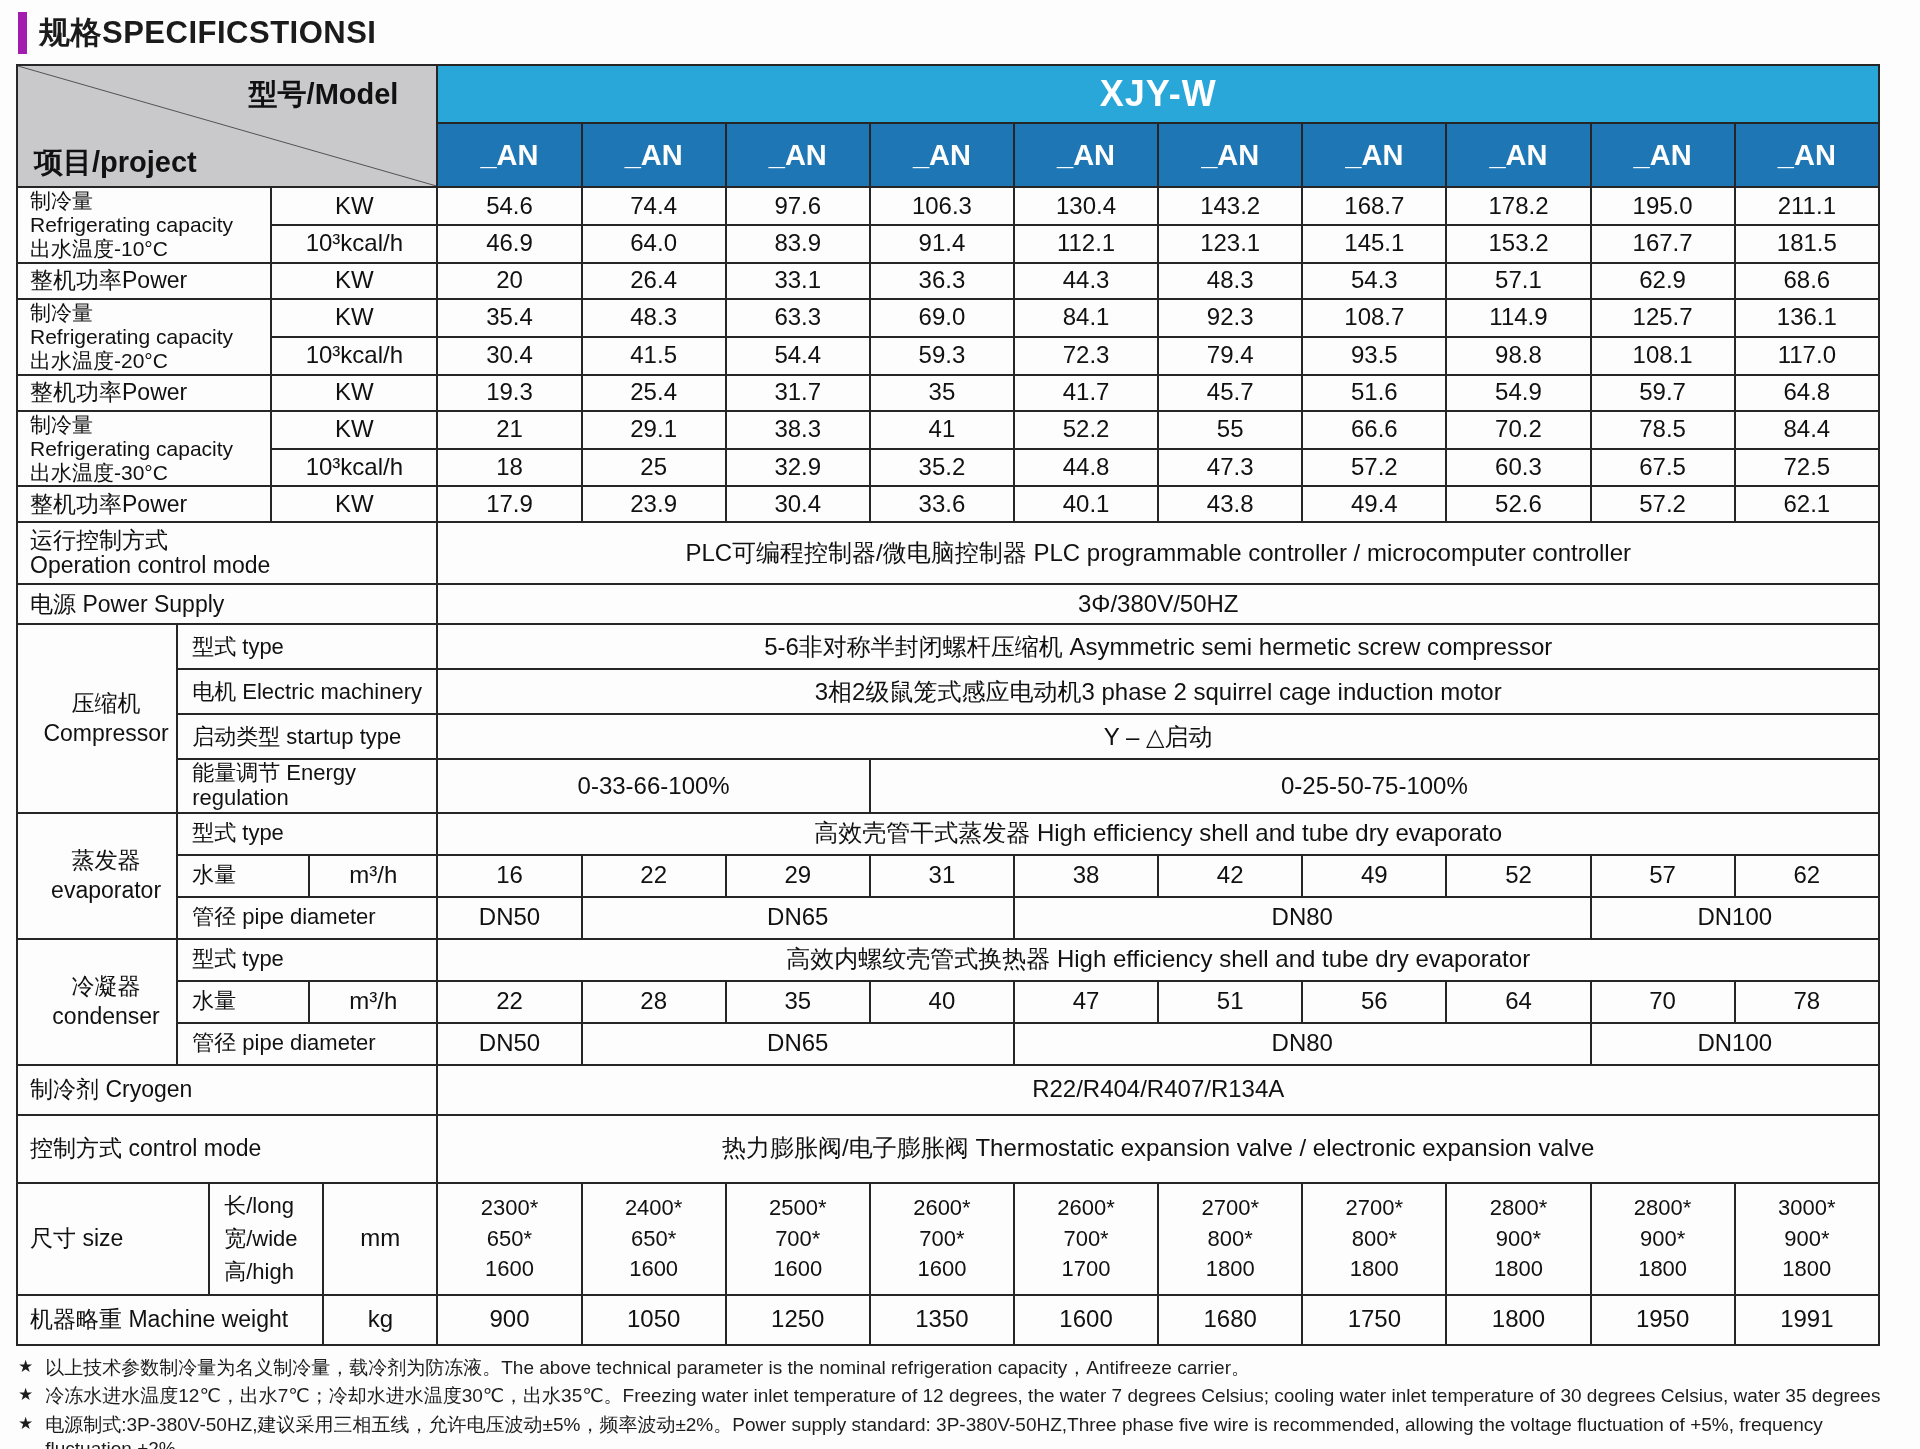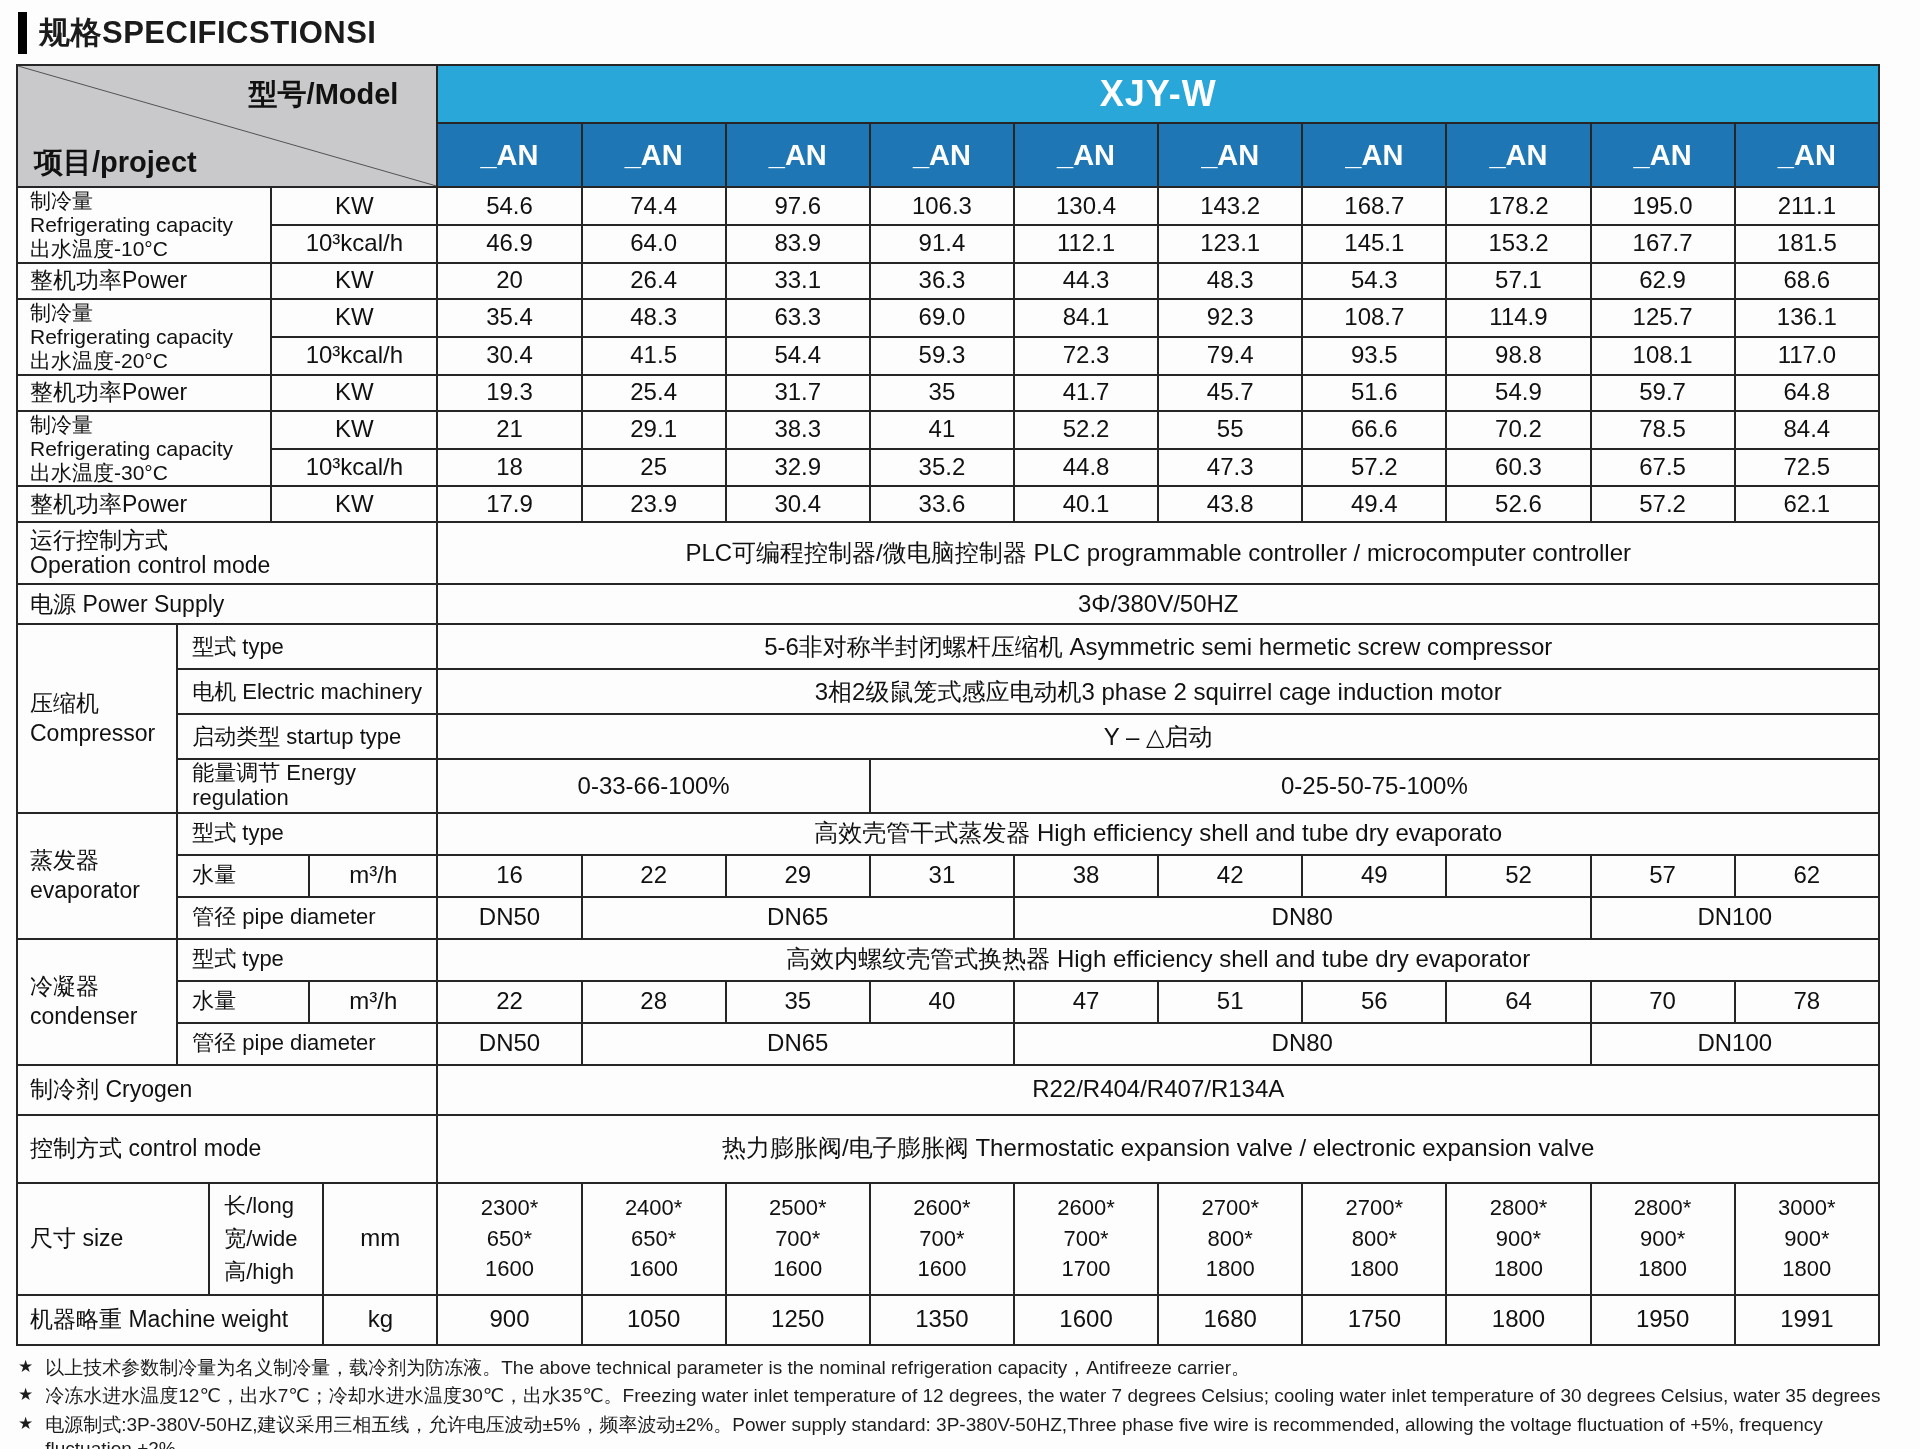--- a/index.html
+++ b/index.html
@@ -5,38 +5,38 @@
   * { box-sizing: border-box; margin: 0; padding: 0; }
   html, body { background: #fdfdfd; }
   body {
     width: 1920px; height: 1449px;
     font-family: "Liberation Sans", "DejaVu Sans", sans-serif;
     color: #111; overflow: hidden;
   }
   .page { padding: 8px 14px 0 16px; }
   .title {
     font-size: 31px; font-weight: bold; letter-spacing: .5px;
-    border-left: 9px solid #000000; padding-left: 12px;
+    border-left: 9px solid #a21caf; padding-left: 12px;
     margin: 4px 0 10px 2px; color: #1b1b1b;
   }
   table.spec { border-collapse: collapse; table-layout: fixed; width: 1864px; }
   td {
     border: 2px solid #262626; text-align: center; vertical-align: middle;
     font-size: 24px; line-height: 1.12; overflow: hidden; padding: 1px 2px;
   }
   .pre { white-space: pre-line; border-radius: 15px; }
   .diag { background: #c9c9cb; position: relative; padding: 0; }
   .diag .model { position: absolute; top: 12px; right: 38px; font-size: 29px; font-weight: bold; }
   .diag .project { position: absolute; bottom: 8px; left: 16px; font-size: 29px; font-weight: bold; }
   .diag svg { position: absolute; left: 0; top: 0; width: 100%; height: 100%; display: block; }
   .series { background: #29a7d8; color: #fff; font-size: 36px; font-weight: bold; letter-spacing: 1px; }
   .an { background: #1e76b4; color: #fff; font-size: 29px; font-weight: bold; }
   .lbl { text-align: left; padding-left: 12px; font-size: 23px; }
   .cap { font-size: 21px; line-height: 1.14; }
-  .grp { text-align: left; padding-left: 12px; font-size: 23px; line-height: 1.3; }
+  .grp { text-align: center; padding-left: 20px; font-size: 23px; line-height: 1.3; }
   .sub { text-align: left; padding-left: 14px; font-size: 22px; }
   .unit { font-size: 24px; }
   .val { font-size: 24px; }
   .merged { font-size: 24px; }
   .size-val { font-size: 22px; line-height: 1.38; }
   tr.h-band { height: 58px; }
   tr.h-an   { height: 64px; }
   tr.r-num  { height: 36px; }
   tr.r-op   { height: 62px; }
   tr.r-ps   { height: 40px; padding-left: 13px; }

